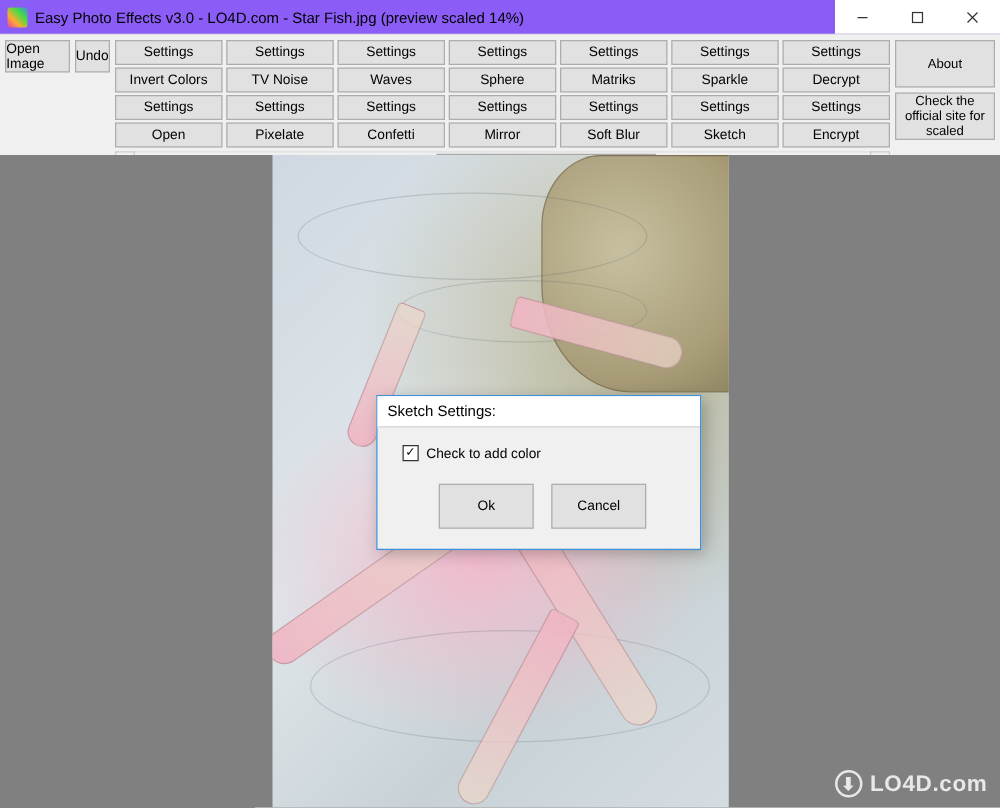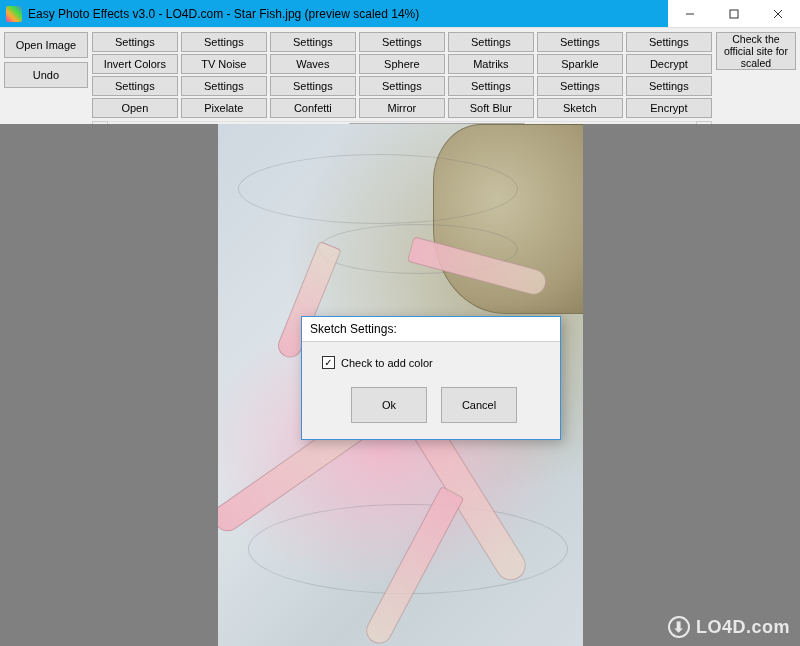--- a/index.html
+++ b/index.html
@@ -1,28 +1,28 @@
 <!DOCTYPE html>
 <html><head>
 <meta charset="utf-8">
 <style>
 * { box-sizing: border-box; margin: 0; padding: 0; font-family: 'Segoe UI', Tahoma, sans-serif; }
 body { width: 800px; height: 646px; background: #fff; overflow: hidden; position: relative; }
 
 
-.titlebar { height: 28px; background: #0ea5e9; border-bottom: 1px solid #e0e0e0; display: flex; align-items: center; padding-left: 6px; font-size: 12px; color: #000; }
+.titlebar { height: 28px; background: #8b5cf6; border-bottom: 1px solid #e0e0e0; display: flex; align-items: center; padding-left: 6px; font-size: 12px; color: #000; }
 .titlebar .app-icon { width: 16px; height: 16px; margin-right: 6px; display: inline-block; background: linear-gradient(45deg,#d4a,#fa3,#4d4,#48d); border-radius:2px; }
 .titlebar .title-text { flex: 1; }
 .win-controls { display: flex; height: 100%; }
 .win-btn { width: 44px; height: 100%; display: flex; align-items: center; justify-content: center; font-size: 10px; color:#333; background:#fff; }
 .win-btn svg { width:10px; height:10px; stroke:#333; stroke-width:1; fill:none; }
 
 
 .toolbar-zone { background:#f0f0f0; padding:4px 4px 2px 4px; display:flex; gap:4px; }
-.left-btns { display:flex; flex-direction:column; gap:4px; width:90px; }
+.left-btns { display:flex; flex-direction:row; gap:4px; width:90px; }
 .left-btns .btn { height:26px; }
 .effects-wrap { flex:1; display:flex; flex-direction:column; }
 .effects-rows { display:flex; flex-direction:column; gap:2px; }
 .effect-row { display:flex; gap:3px; }
 .effect-col { display:flex; flex-direction:column; gap:2px; width:86px;border-radius:10px; }
 .btn { background:#e1e1e1; border:1px solid #adadad; font-size:11px; color:#000; display:flex; align-items:center; justify-content:center; cursor:default; height:20px; }
 .right-btns { display:flex; flex-direction:column; gap:4px; width:86px; }
 .right-btns .btn { height:38px; text-align:center; line-height:1.15; padding:2px; font-size:10.5px; }
 
 
@@ -160,20 +160,21 @@
     </div>
     <div class="hscroll">
       <div class="arrow">‹</div>
       <div class="track">
           <div class="thumb"></div>
         </div>
       <div class="arrow">›</div>
     </div>
   </div>
   <div class="right-btns">
+    <div class="btn">About</div>
     <div class="btn">Check the official site for scaled</div>
   </div>
 </div>
 
 <div class="canvas-area">
   <div class="preview-img">
     <div class="rock"></div>
     <div class="ripple r1"></div>
     <div class="ripple r2"></div>
     <div class="ripple r3"></div>

